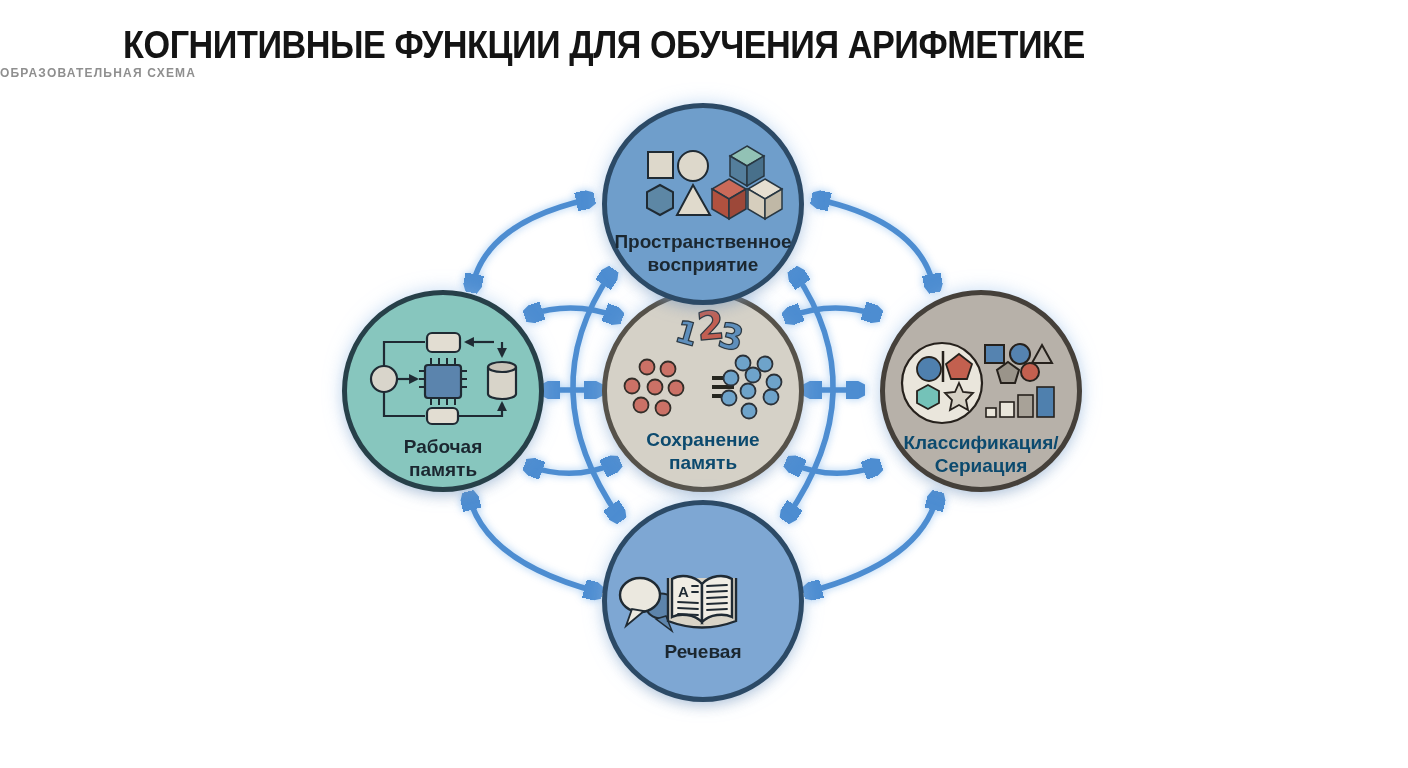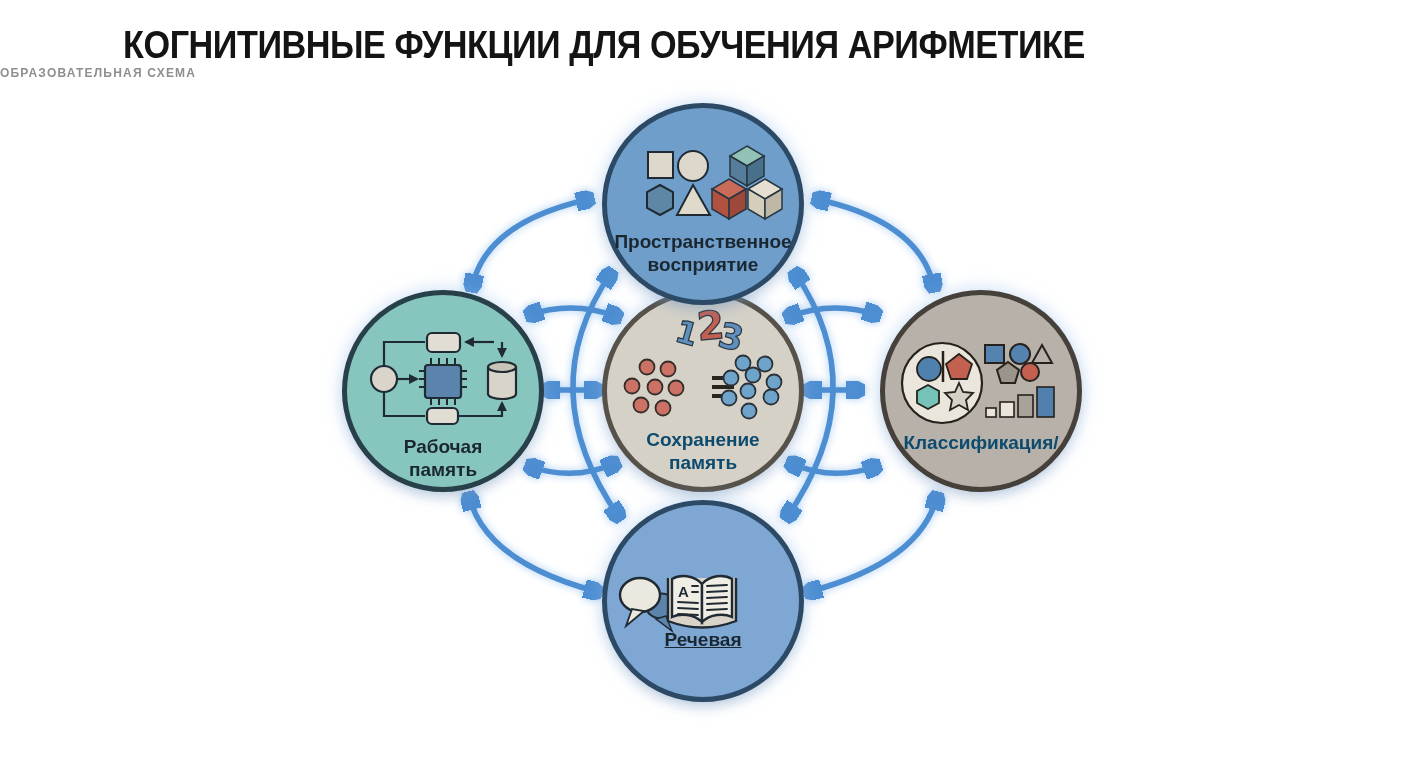--- a/index.html
+++ b/index.html
@@ -210,20 +210,21 @@
       </g>
       <g stroke="#26211c" stroke-width="1.6">
         <rect x="106" y="118" width="10" height="9" fill="#e9e5da"></rect>
         <rect x="120" y="112" width="14" height="15" fill="#e9e5da"></rect>
         <rect x="138" y="105" width="15" height="22" fill="#a8a298"></rect>
         <rect x="157" y="97" width="17" height="30" fill="#4f80ae"></rect>
       </g>
     </svg>
     <div class="label" style="top:136px;">
       <span>Классификация/</span>
+      <span>Сериация</span>
     </div>
   </div>
 
   <div class="node node-bottom">
     <svg class="icon" viewBox="0 0 202 202">
 
       <g stroke="#1f2a33" stroke-width="2">
         <ellipse cx="59" cy="106" rx="15" ry="12.5" fill="#5d84ab"></ellipse>
         <polygon points="64,116 70,131 54,119" fill="#5d84ab" stroke-width="1.5"></polygon>
       </g>
@@ -243,18 +244,18 @@
         <line x1="76" y1="102" x2="96" y2="103"></line>
         <line x1="76" y1="108" x2="96" y2="109"></line>
         <line x1="76" y1="114" x2="96" y2="115"></line>
         <line x1="105" y1="86" x2="125" y2="85"></line>
         <line x1="105" y1="92" x2="125" y2="91"></line>
         <line x1="105" y1="98" x2="125" y2="97"></line>
         <line x1="105" y1="104" x2="125" y2="103"></line>
         <line x1="105" y1="110" x2="125" y2="109"></line>
       </g>
     </svg>
-    <div class="label" style="top:123px;text-decoration:underline;">
+    <div class="label" style="top:135px;">
       <span>Речевая</span>
     </div>
   </div>
 
 </div>
 
 </body></html>

